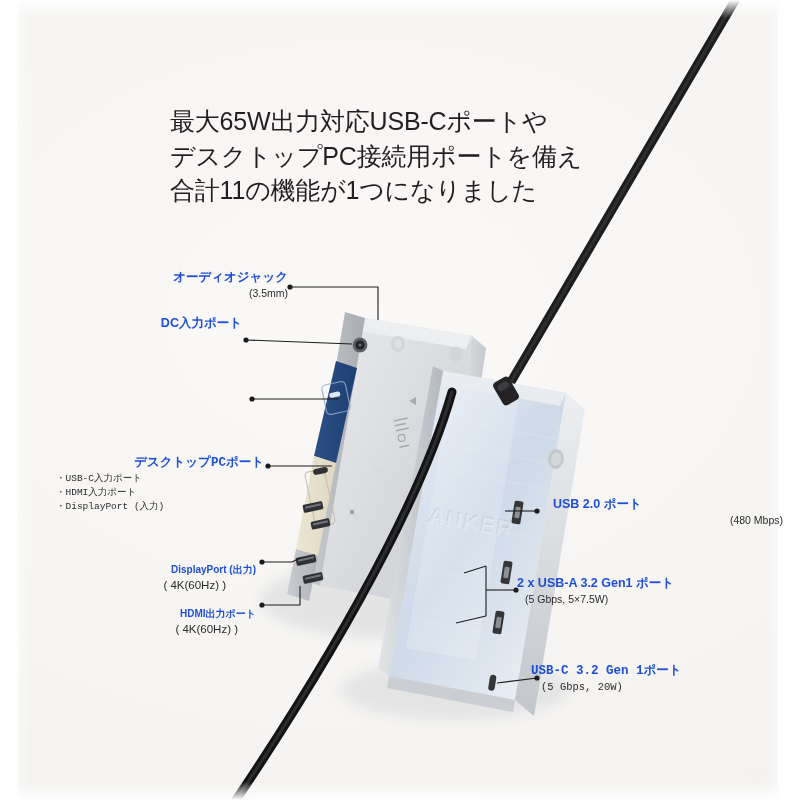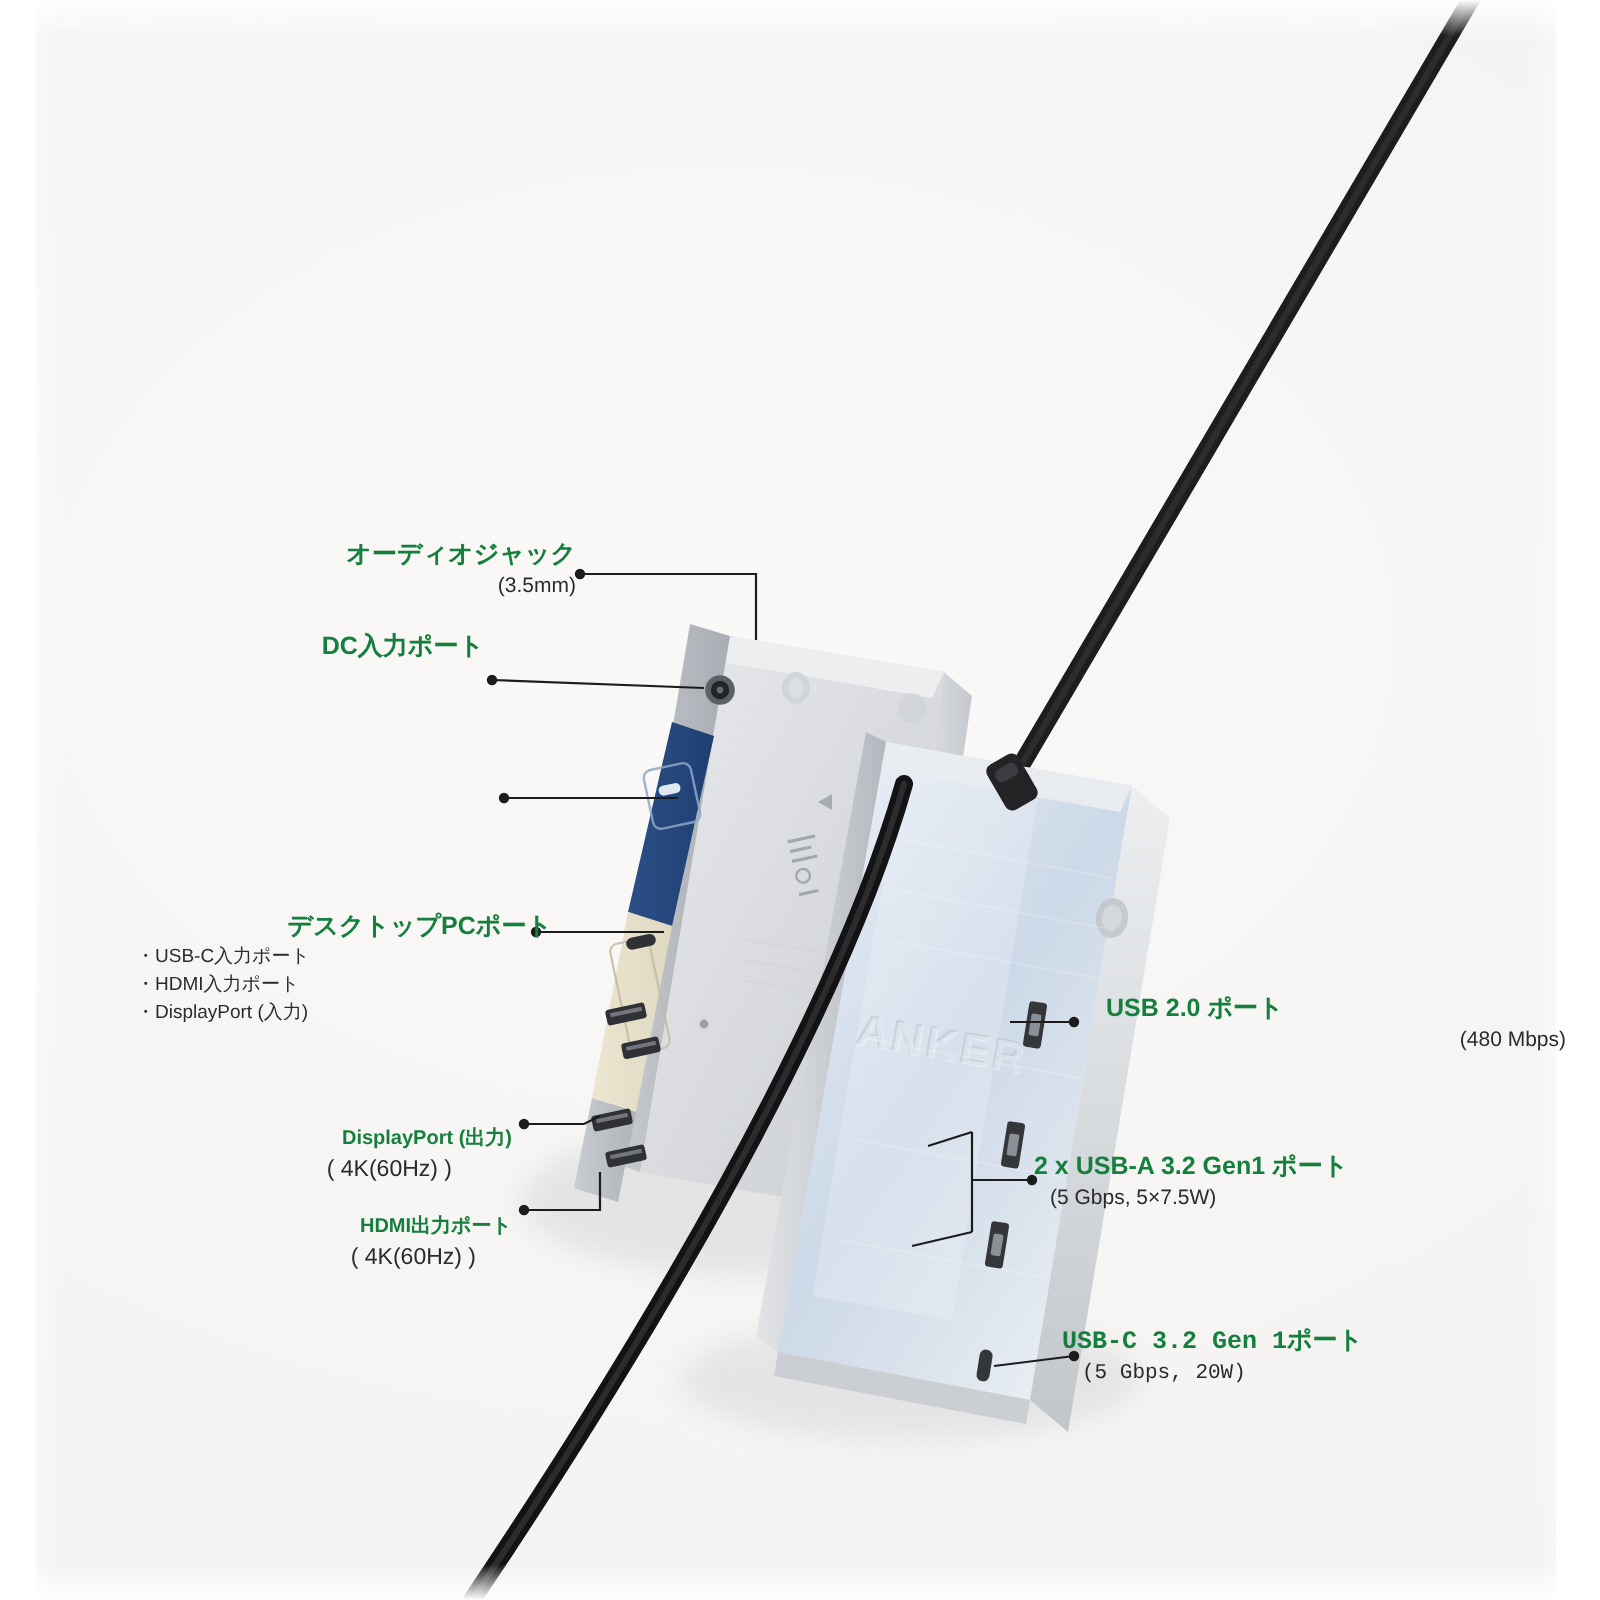--- a/index.html
+++ b/index.html
@@ -50,21 +50,21 @@
     color:#231f20;
     font-size:25px;
     line-height:1.38;
     white-space:pre-line;
     letter-spacing:-0.2px;
   }
 
   
   .callout{position:absolute;}
   .callout .l1{
-    font-size:12.5px;font-weight:bold;color:#15803d;
+    font-size:12.5px;font-weight:bold;color:#1d4ed8;
     line-height:1.25;white-space:nowrap;
   }
   .callout .l2{
     font-size:10.5px;color:#2b2b2b;line-height:1.4;
     white-space:pre-line;
   }
   .callout.right{text-align:left;}
   .callout.left{text-align:right;}
   .callout.left .bullets{
     text-align:left;font-size:9.5px;color:#2b2b2b;
@@ -314,32 +314,35 @@
       <circle cx="262" cy="562" r="2.6"></circle>
       <circle cx="262" cy="605" r="2.6"></circle>
       <circle cx="537" cy="511" r="2.6"></circle>
       <circle cx="516" cy="590" r="2.6"></circle>
       <circle cx="537" cy="678" r="2.6"></circle>
     </g>
   </svg>
 
   <div id="vignette"></div>
 
+  <div class="subhead">最大65W出力対応USB-Cポートや
+デスクトップPC接続用ポートを備え
+合計11の機能が1つになりました</div>
 
   <div class="callout left" style="left:30px;top:270px;width:258px;">
     <div class="l1">オーディオジャック</div>
     <div class="l2">(3.5mm)</div>
   </div>
 
   <div class="callout left" style="left:30px;top:316px;width:212px;">
     <div class="l1">DC入力ポート</div>
   </div>
 
 
-  <div class="callout left" style="left:32px;top:456px;width:244px;">
+  <div class="callout left" style="left:20px;top:456px;width:244px;font-family:Liberation Mono, monospace;">
     <div class="l1">デスクトップPCポート</div>
     <div class="bullets" style="padding-left:36px;">・USB-C入力ポート
 ・HDMI入力ポート
 ・DisplayPort (入力)</div>
   </div>
 
   <div class="callout left c-big" style="left:20px;top:545px;width:236px;">
     <div class="l1">DisplayPort (出力)</div>
     <div class="l2" style="padding-right:30px;">( 4K(60Hz) )</div>
   </div>

